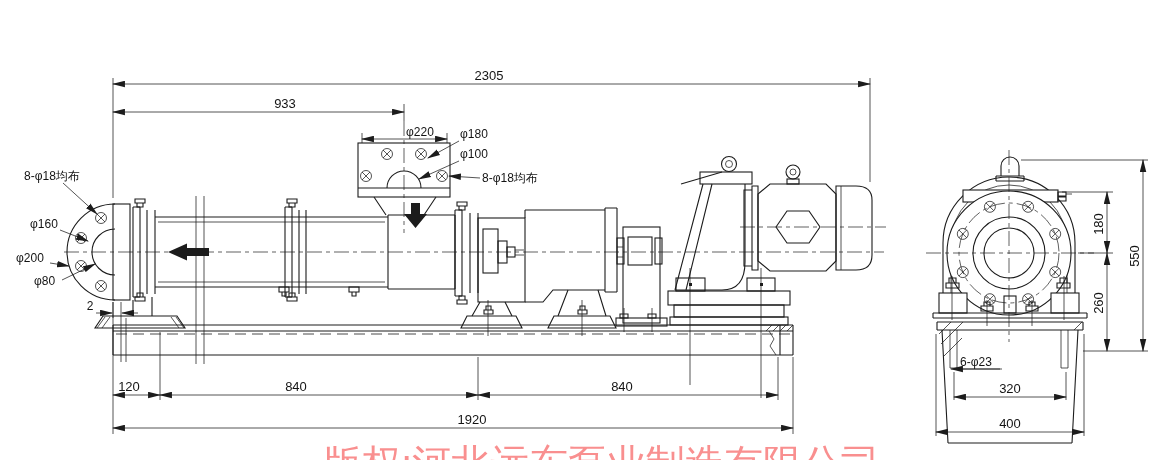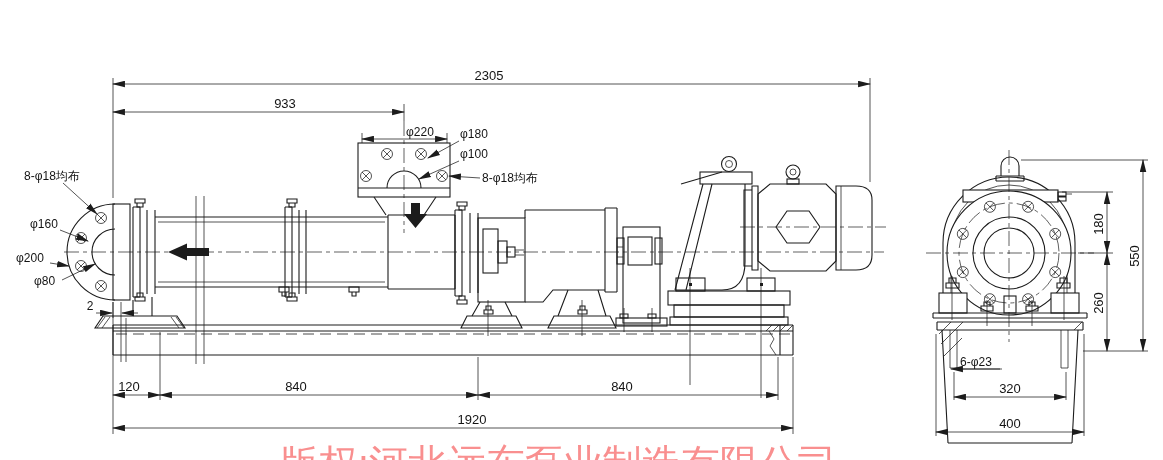--- a/index.html
+++ b/index.html
@@ -1,17 +1,17 @@
 <!DOCTYPE html>
 <html><head>
 <meta charset="utf-8">
 <style>
   html,body{margin:0;padding:0;background:#fff;}
   #stage{position:relative;width:1161px;height:460px;background:#ffffff;overflow:hidden;
-         font-family:"Liberation Sans",sans-serif;}
+         font-family:"Liberation Sans",sans-serif;text-align:right;}
   svg{position:absolute;left:0;top:0;}
   .ln{fill:none;stroke:#1c1c1c;stroke-width:1.1;}
   .tn{fill:none;stroke:#1c1c1c;stroke-width:0.75;}
   .cl{fill:none;stroke:#1c1c1c;stroke-width:0.7;stroke-dasharray:15 4 4 4;}
   .dsh{fill:none;stroke:#1c1c1c;stroke-width:0.8;stroke-dasharray:11 6;}
   .blk{fill:#1c1c1c;stroke:none;}
   .wf{fill:#ffffff;stroke:#1c1c1c;stroke-width:1.1;}
   .dt{font-family:"Liberation Sans",sans-serif;font-size:13px;fill:#141414;}
   .lt{font-family:"Liberation Sans",sans-serif;font-size:12px;fill:#141414;}
   #watermark{position:absolute;left:280px;top:398px;width:600px;

